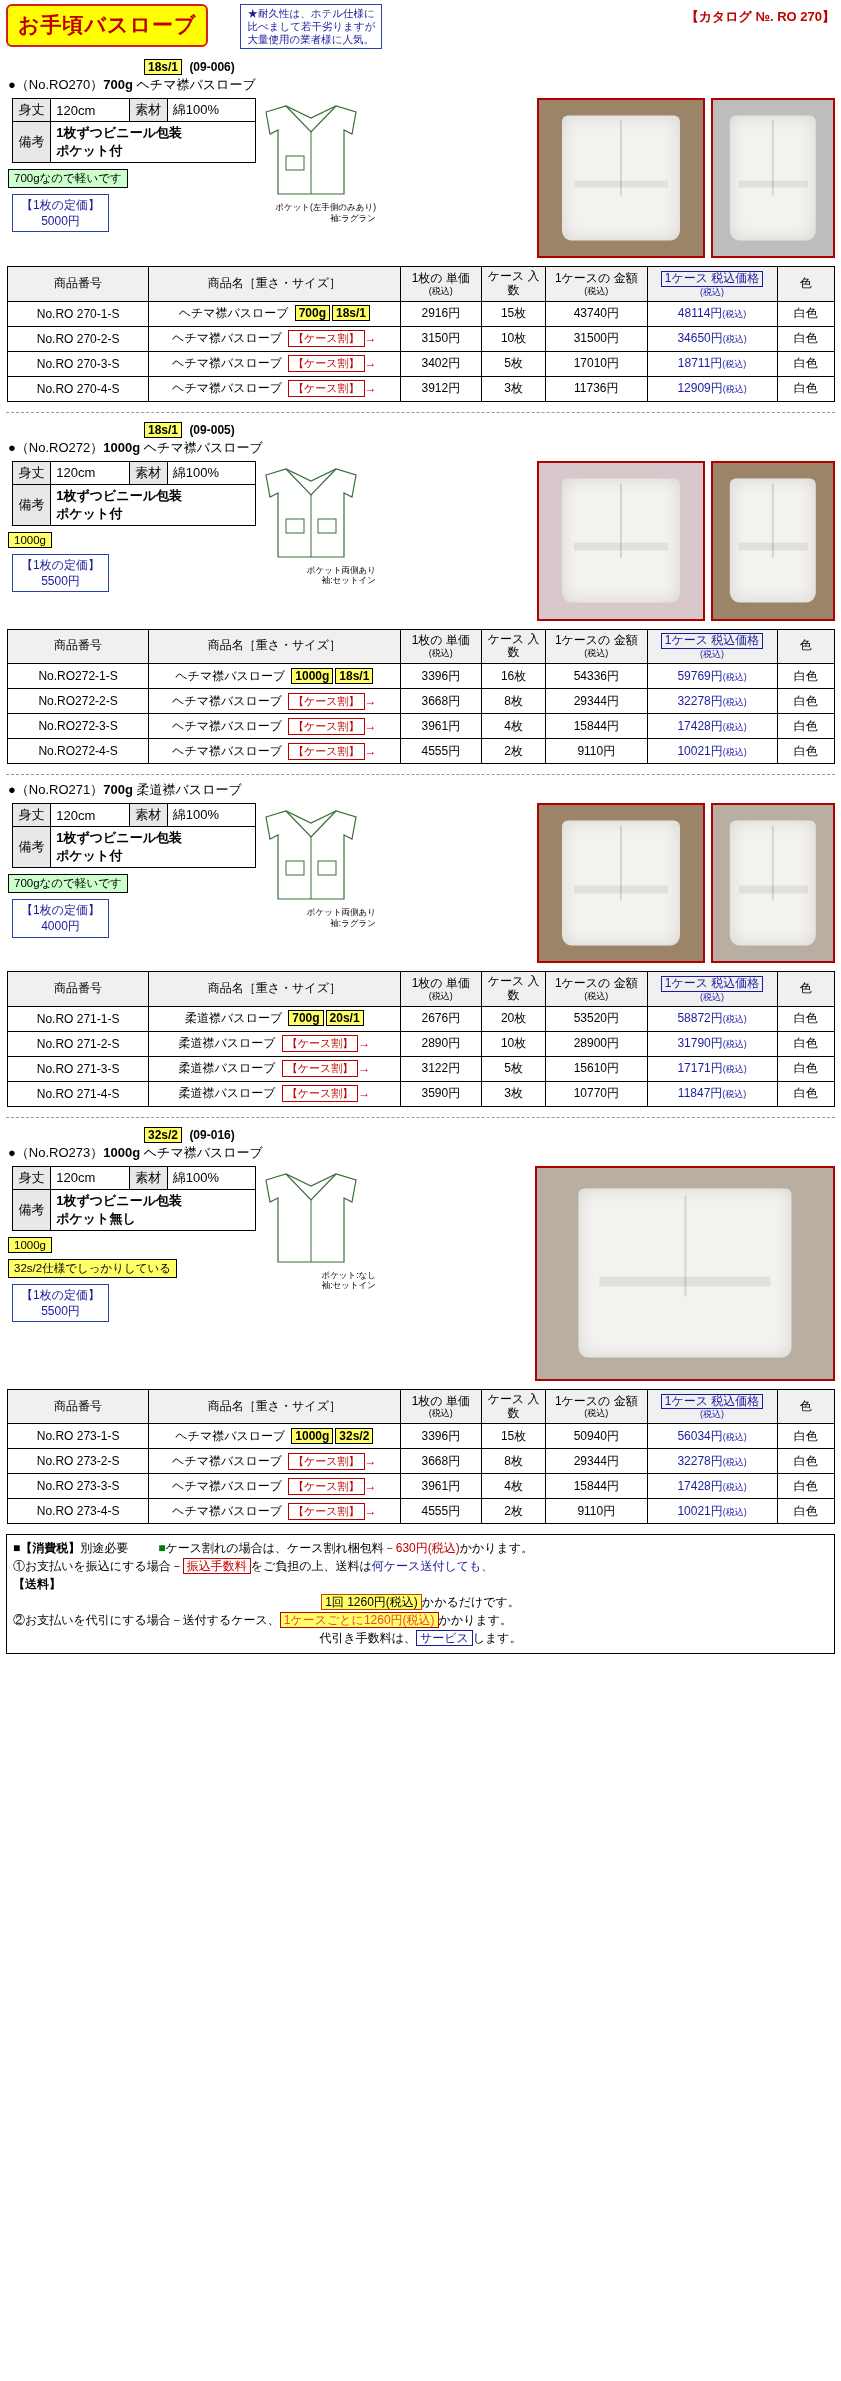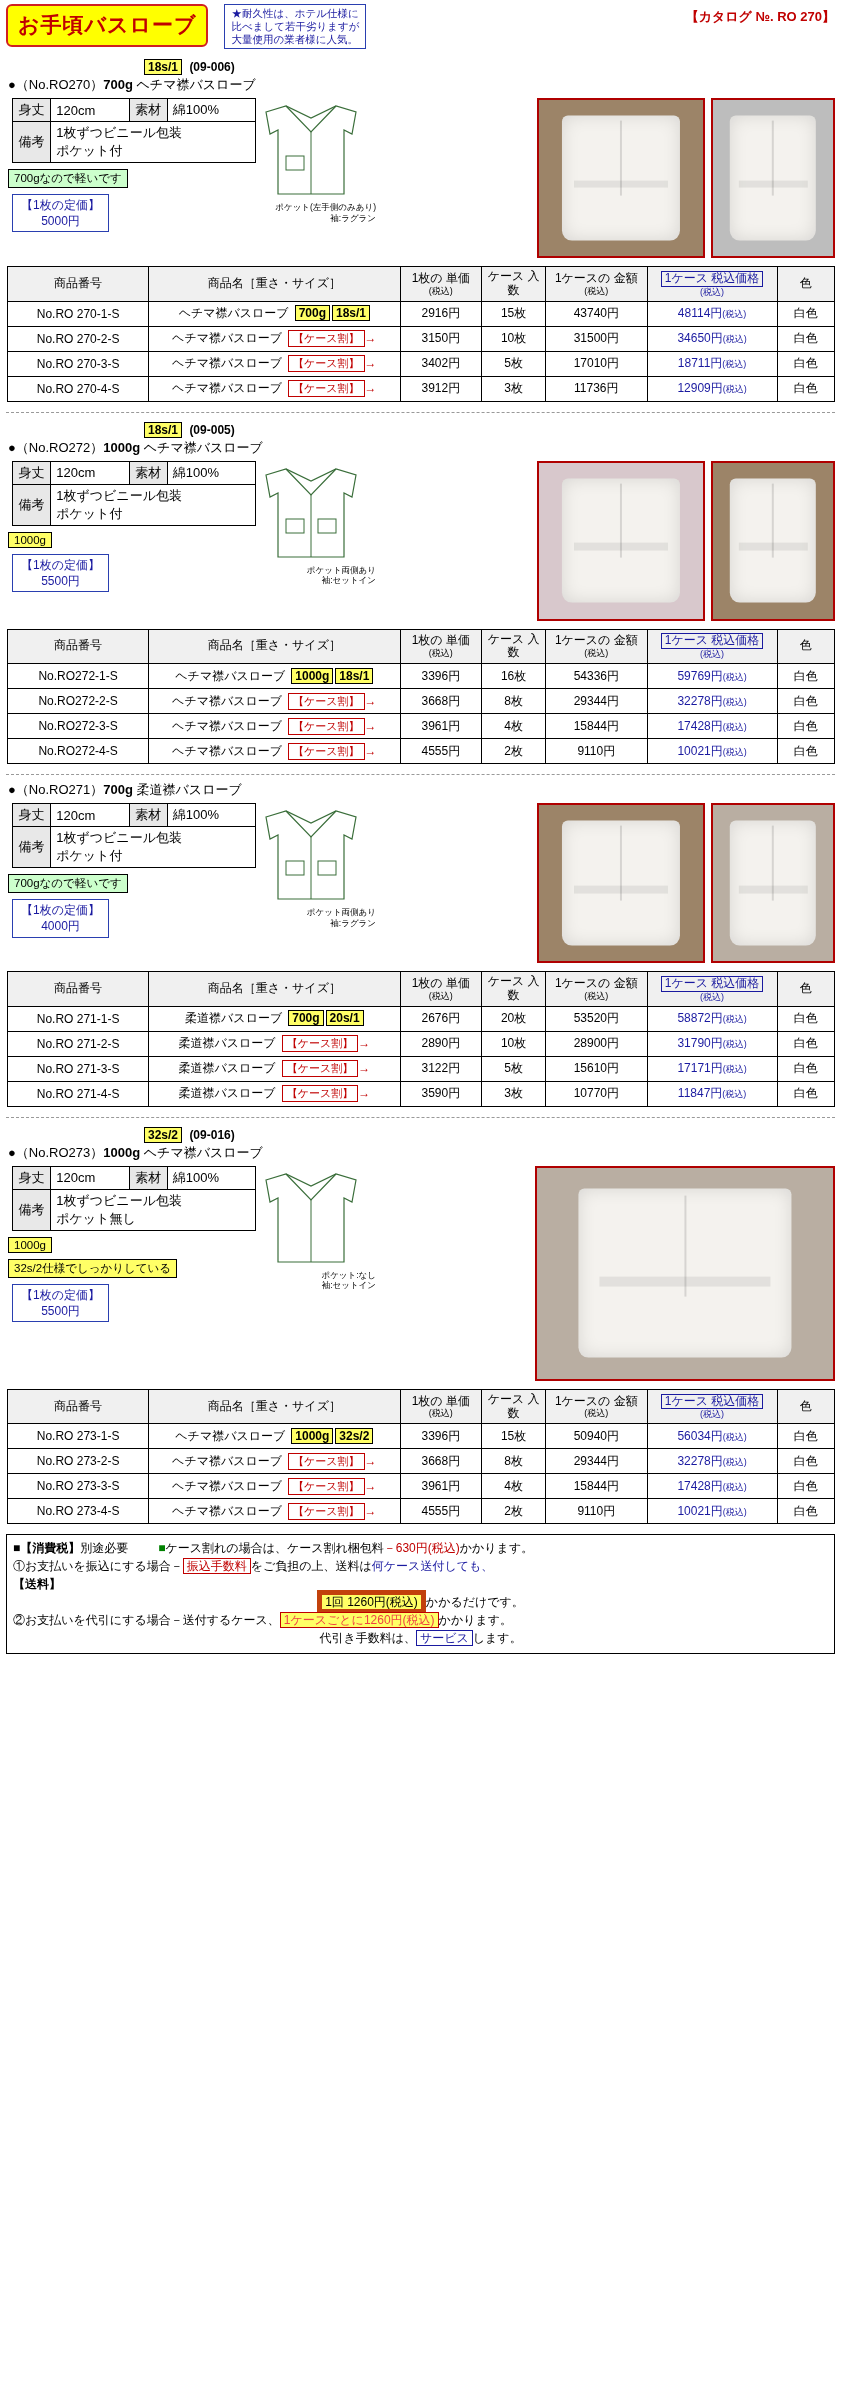--- a/index.html
+++ b/index.html
@@ -8,21 +8,21 @@
     padding: 0;
     width: 841px;
     background: #ffffff;
     font-family: "Liberation Sans", sans-serif;
     font-size: 12px;
     color: #000;
   }
   .page { width: 841px; position: relative; padding: 4px 6px 6px 6px; }
 
   
-  .page-header { display: flex; align-items: flex-start; gap: 4px; height: 46px; }
+  .page-header { display: flex; align-items: flex-start; gap: 20px; height: 46px; }
   .title-badge {
     background: #ffff00;
     border: 2px solid #d02020;
     border-radius: 6px;
     color: #c00000;
     font-weight: bold;
     font-size: 21px;
     padding: 5px 10px 6px 10px;
     letter-spacing: 1px;
     white-space: nowrap;
@@ -77,21 +77,21 @@
   table.spec td {
     border: 1px solid #000;
     padding: 2px 5px;
     font-size: 13px;
     vertical-align: middle;
     background: #fff;
   }
   table.spec td.lbl { background: #e8e8e8; text-align: center; width: 42px; }
   table.spec td.val { width: 86px; }
   table.spec td.val2 { width: 100px; }
-  td.remark { height: 34px; }
+  td.remark { height: 34px; font-weight: bold; }
   .remark-line2 { display: block; }
 
   .hl-green {
     display: inline-block;
     background: #ccffcc;
     border: 1px solid #000;
     padding: 1px 5px;
     font-size: 11.5px;
     margin: 6px 0 0 2px;
   }
@@ -220,21 +220,21 @@
     margin-top: 10px;
     padding: 4px 6px 6px 6px;
     font-size: 12px;
     line-height: 1.5;
   }
   .footer .row1 { display: flex; }
   .footer .tax-label { font-weight: bold; }
   .footer .green { color: #008000; }
   .footer .red { color: #c00000; }
   .footer .blue { color: #1a1aa0; }
-  .hlY { background: #ffff66; border: 5px solid #c2410c; padding: 0 3px; }
+  .hlY { background: #ffff66; border: 1px solid #c2410c; padding: 0 3px; }
   .hlB { border: 1px solid #1a1aa0; padding: 0 3px; color: #1a1aa0; }
   .hlR { border: 1px solid #c00000; padding: 0 3px; color: #c00000; }
   .hlBox { background: #ffff66; border: 1px solid #c00000; padding: 0 3px; color: #ef4444; }
   .center { text-align: center; }
 </style>
 </head>
 <body>
 
 <div class="page">
 

